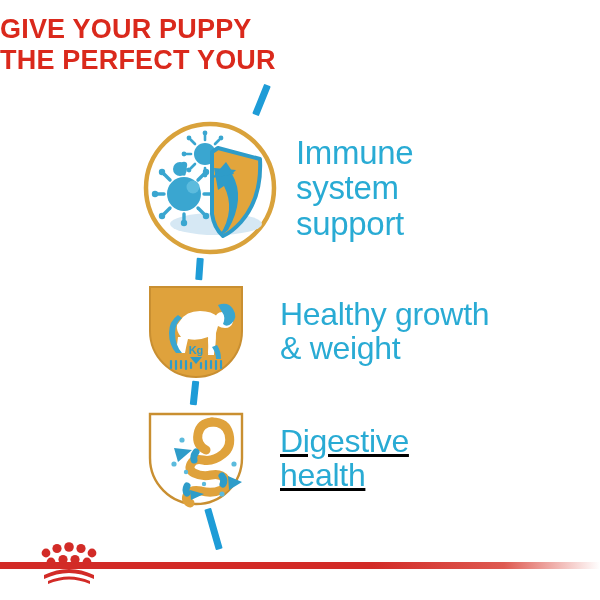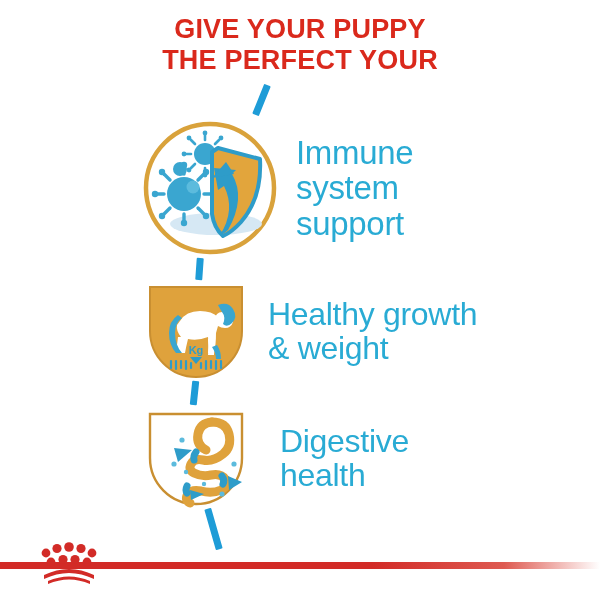--- a/index.html
+++ b/index.html
@@ -21,61 +21,60 @@
     height: 600px;
     background: #ffffff;
   }
 
   
   .headline {
     position: absolute;
     left: 0;
     top: 14px;
     width: 600px;
-    text-align: center;
     color: #DA291C;
     font-family: "Liberation Sans", sans-serif;
     font-weight: bold;
     font-size: 27px;
     line-height: 1.16;
     letter-spacing: 0.2px;
   }
   .headline .hl-line {
     display: block;
     white-space: nowrap;
   }
 
   
   .feature-row {
     position: absolute;
     display: flex;
     align-items: center;
   }
   #row-1 { left: 140px; top: 118px; }
   #row-2 { left: 140px; top: 275px; }
-  #row-3 { left: 140px; top: 402px; }
+  #row-3 { left: 140px; top: 402px; text-decoration: underline; }
 
   .icon-wrap {
     position: relative;
     flex: 0 0 auto;
   }
   .icon-wrap.big  { width: 140px; height: 140px; }
   .icon-wrap.mid  { width: 112px; height: 112px; text-align: center; }
 
   .feature-label {
     color: #29ABD4;
     font-family: "Liberation Sans", sans-serif;
     font-weight: normal;
     font-size: 33px;
     line-height: 1.07;
     white-space: pre-line;
     letter-spacing: -0.3px;
   }
   #row-1 .feature-label { margin-left: 16px; font-size: 33px; }
-  #row-2 .feature-label { margin-left: 16px; font-size: 32px; }
+  #row-2 .feature-label { margin-left: 28px; font-size: 32px; }
   #row-3 .feature-label { margin-left: 28px; font-size: 32px; }
 
   
   .dash {
     position: absolute;
     background: #1E9CD7;
     border-radius: 1px;
   }
   #dash-0 { left: 258px; top: 84px;  width: 7px; height: 32px; transform: rotate(22deg); }
   #dash-1 { left: 196px; top: 258px; width: 7px; height: 22px; transform: rotate(4deg); }

